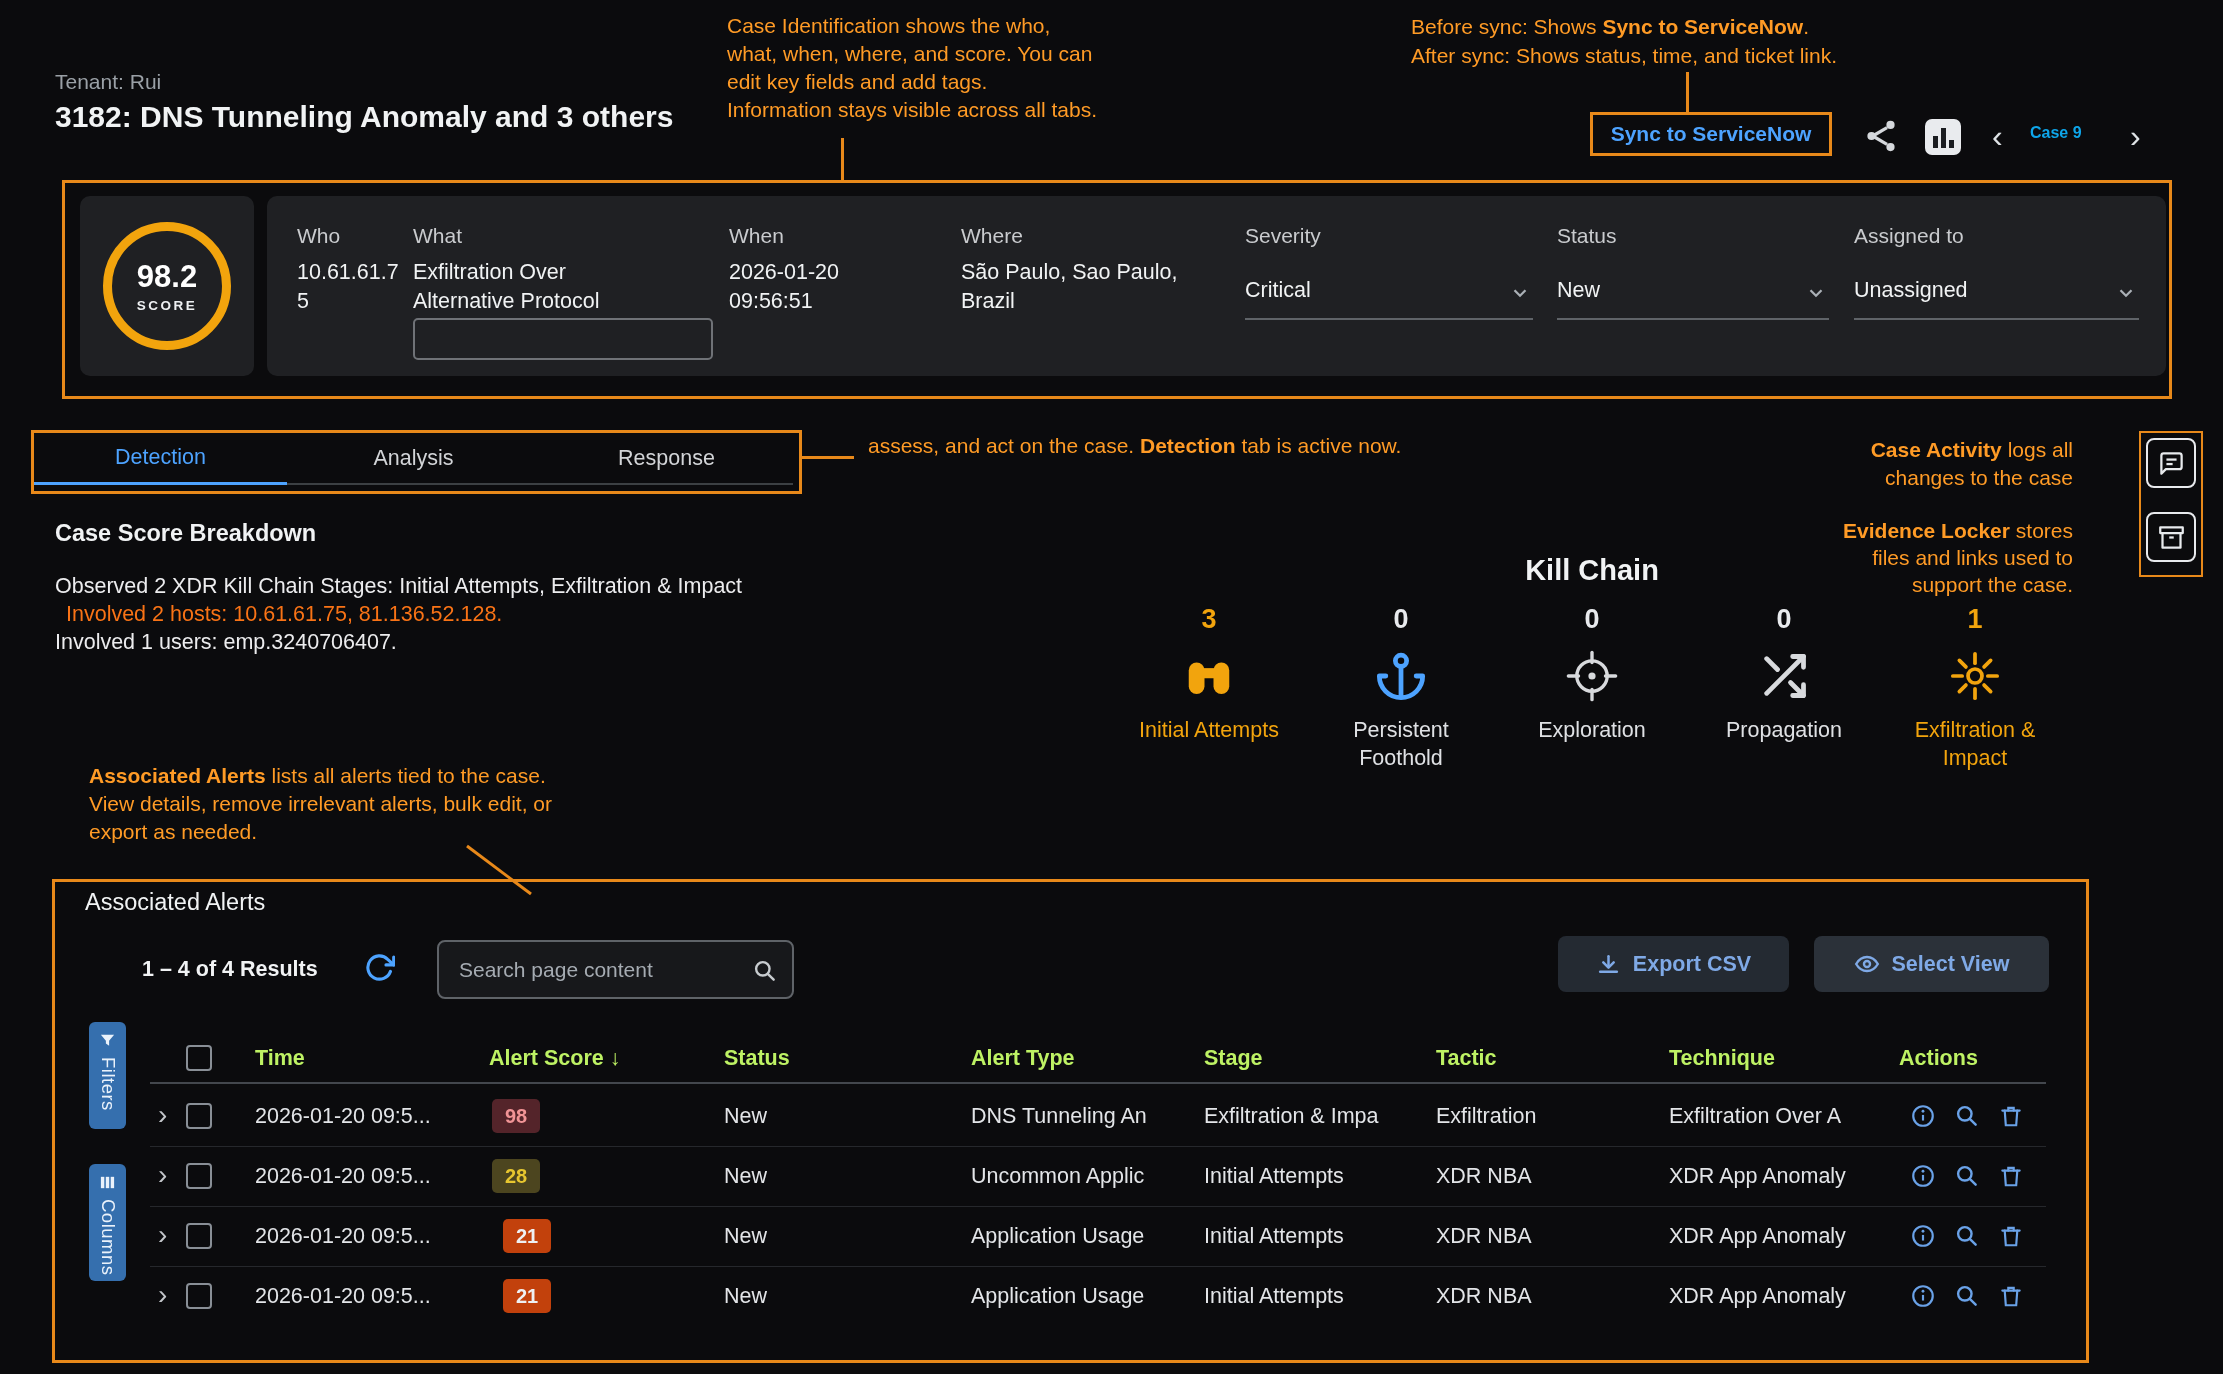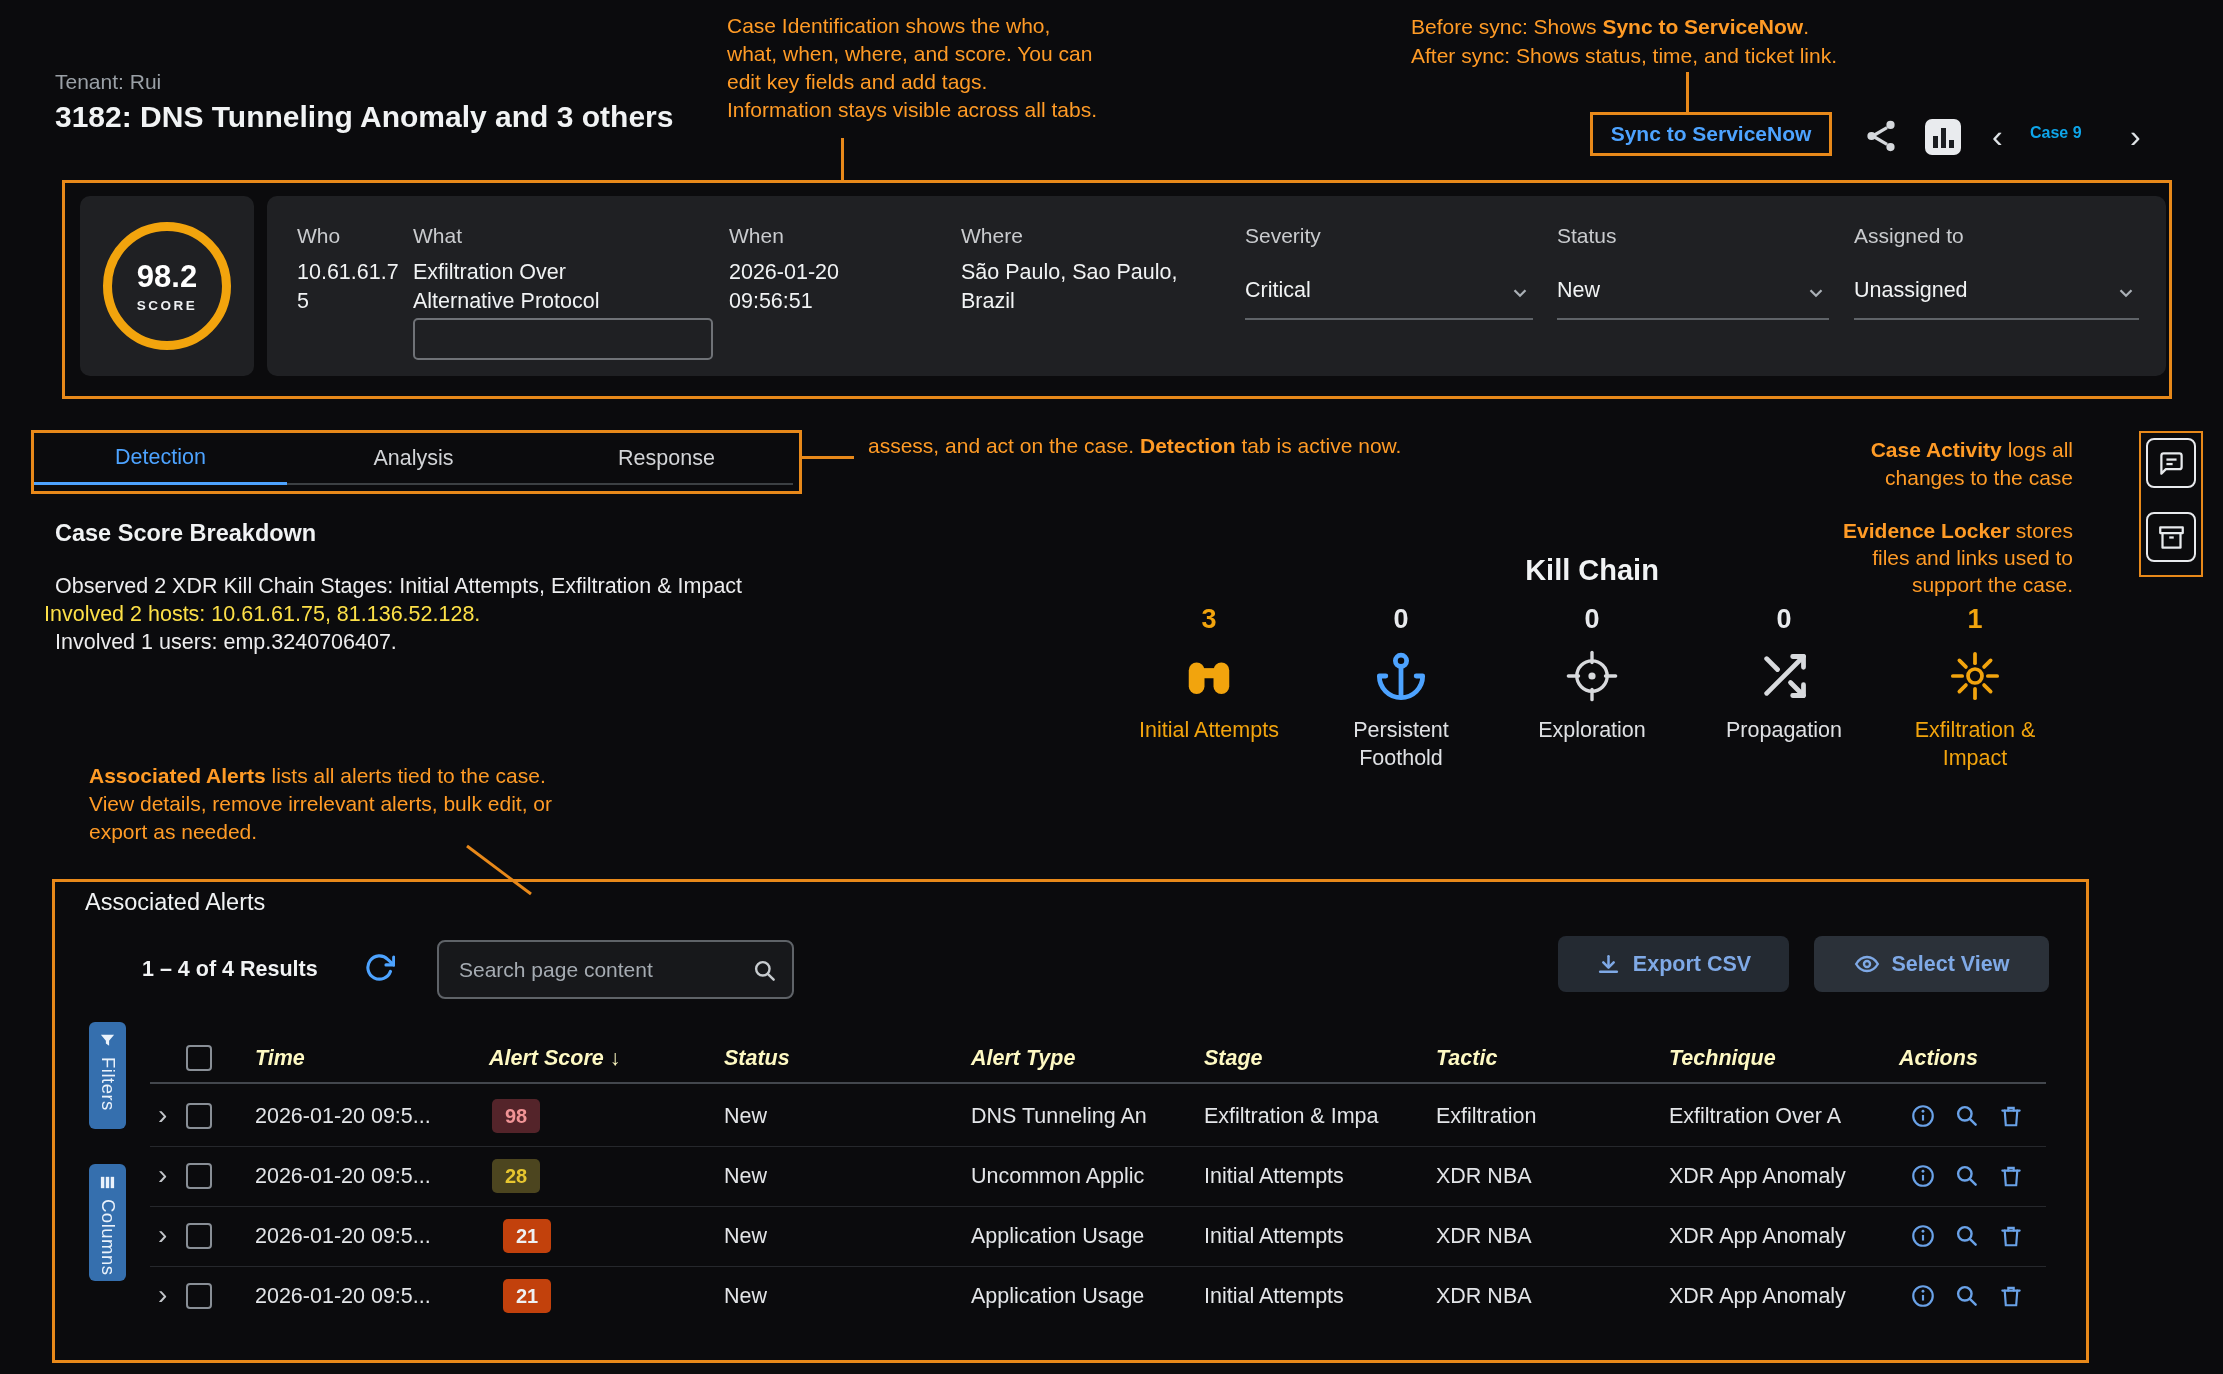--- a/index.html
+++ b/index.html
@@ -32,21 +32,21 @@
   .kc-count{font-size:27px;font-weight:600;color:#e8eaed;height:40px;}
   .kc-icon{height:64px;display:flex;align-items:center;justify-content:center;}
   .kc-label{font-size:21.5px;line-height:28px;color:#dfe1e4;width:150px;margin:8px auto 0;}
   .kc-stage[data-active="true"] .kc-count,.kc-stage[data-active="true"] .kc-label{color:var(--amber);}
   .btn{position:absolute;display:flex;align-items:center;justify-content:center;gap:12px;border-radius:8px;
        font-size:21.5px;font-weight:600;color:var(--blue-soft);cursor:pointer;}
   .vbtn{position:absolute;left:89px;width:37px;background:#356fae;border-radius:6px;display:flex;
         flex-direction:column;align-items:center;padding-top:10px;gap:8px;color:#eaf2fb;cursor:pointer;box-sizing:border-box;}
   .vbtn .vtxt{writing-mode:vertical-rl;font-size:18.5px;letter-spacing:.5px;}
   .thead{position:absolute;left:150px;top:1036px;width:1896px;height:46px;border-bottom:2px solid #43474d;}
-  .th{position:absolute;top:0;height:44px;line-height:44px;font-size:21.5px;font-weight:600;color:#fef9c3;white-space:nowrap;cursor:pointer;font-style:italic;}
+  .th{position:absolute;top:0;height:44px;line-height:44px;font-size:21.5px;font-weight:600;color:#bef264;white-space:nowrap;cursor:pointer;}
   .trow{position:absolute;left:150px;width:1896px;height:60px;cursor:pointer;}
   .trow.sep{border-bottom:1px solid #26282c;}
   .td{position:absolute;top:0;height:60px;line-height:60px;font-size:21.5px;color:#e3e5e8;white-space:nowrap;}
   .checkbox{position:absolute;width:26px;height:26px;border:2.5px solid #898f96;border-radius:4px;background:transparent;box-sizing:border-box;cursor:pointer;}
   .expand{position:absolute;left:8px;top:0;height:60px;line-height:58px;font-size:28px;color:#c3c6ca;cursor:pointer;}
   .badge{position:absolute;top:13px;height:34px;min-width:28px;padding:0 10px;border-radius:5px;
          display:flex;align-items:center;justify-content:center;font-size:20px;font-weight:700;}
   .badge[data-level="high"]{background:#54242a;color:#f19496;}
   .badge[data-level="medium"]{background:#4c451f;color:#e7c62f;}
   .badge[data-level="low"]{background:#c2410c;color:#eef0f2;margin-left:11px;}
@@ -188,21 +188,21 @@
   <div class="iconbtn" style="left:2146px;top:512px;">
     <svg width="27" height="27" viewBox="0 0 24 24" fill="none" stroke="#e8eaed" stroke-width="2" stroke-linejoin="round">
       <rect x="2" y="3" width="20" height="5"></rect>
         <path d="M4 8v13h16V8"></path>
         <line x1="10" y1="12" x2="14" y2="12"></line>
     </svg>
   </div>
 
   <div class="abs nowrap" style="left:55px;top:520px;font-size:23.5px;font-weight:600;color:var(--text);">Case Score Breakdown</div>
   <div class="abs nowrap" style="left:55px;top:574px;font-size:21.5px;color:#ececee;">Observed 2 XDR Kill Chain Stages: Initial Attempts, Exfiltration &amp; Impact</div>
-  <div class="abs nowrap" style="left:44px;top:602px;font-size:21.5px;color:#fde047;">Involved 2 hosts: 10.61.61.75, 81.136.52.128.</div>
+  <div class="abs nowrap" style="left:66px;top:602px;font-size:21.5px;color:#f97316;">Involved 2 hosts: 10.61.61.75, 81.136.52.128.</div>
   <div class="abs nowrap" style="left:55px;top:630px;font-size:21.5px;color:#ececee;">Involved 1 users: emp.3240706407.</div>
 
   <div class="abs" style="left:1497px;top:554px;width:190px;text-align:center;font-size:29px;font-weight:600;color:var(--text);white-space:nowrap;">Kill Chain</div>
 
   <div class="kc-stage" style="left:1114px;" data-active="true">
     <div class="kc-count">3</div>
     <div class="kc-icon">
       <svg width="54" height="54" viewBox="0 0 48 48" fill="var(--amber)">
         <rect x="6" y="12" width="14" height="28" rx="7"></rect>
           <rect x="28" y="12" width="14" height="28" rx="7"></rect>

